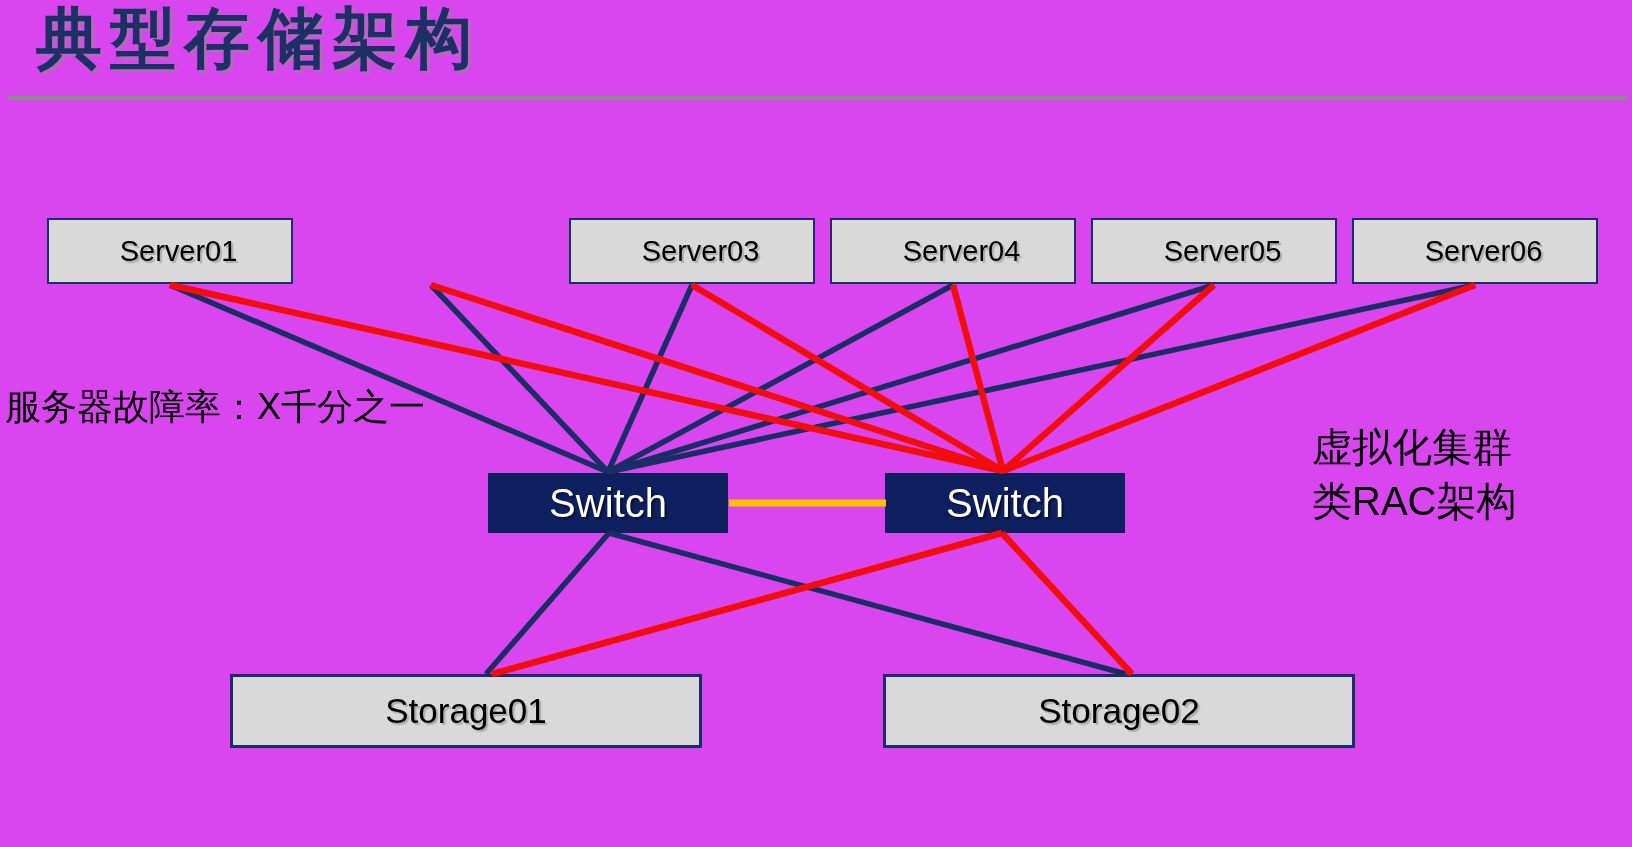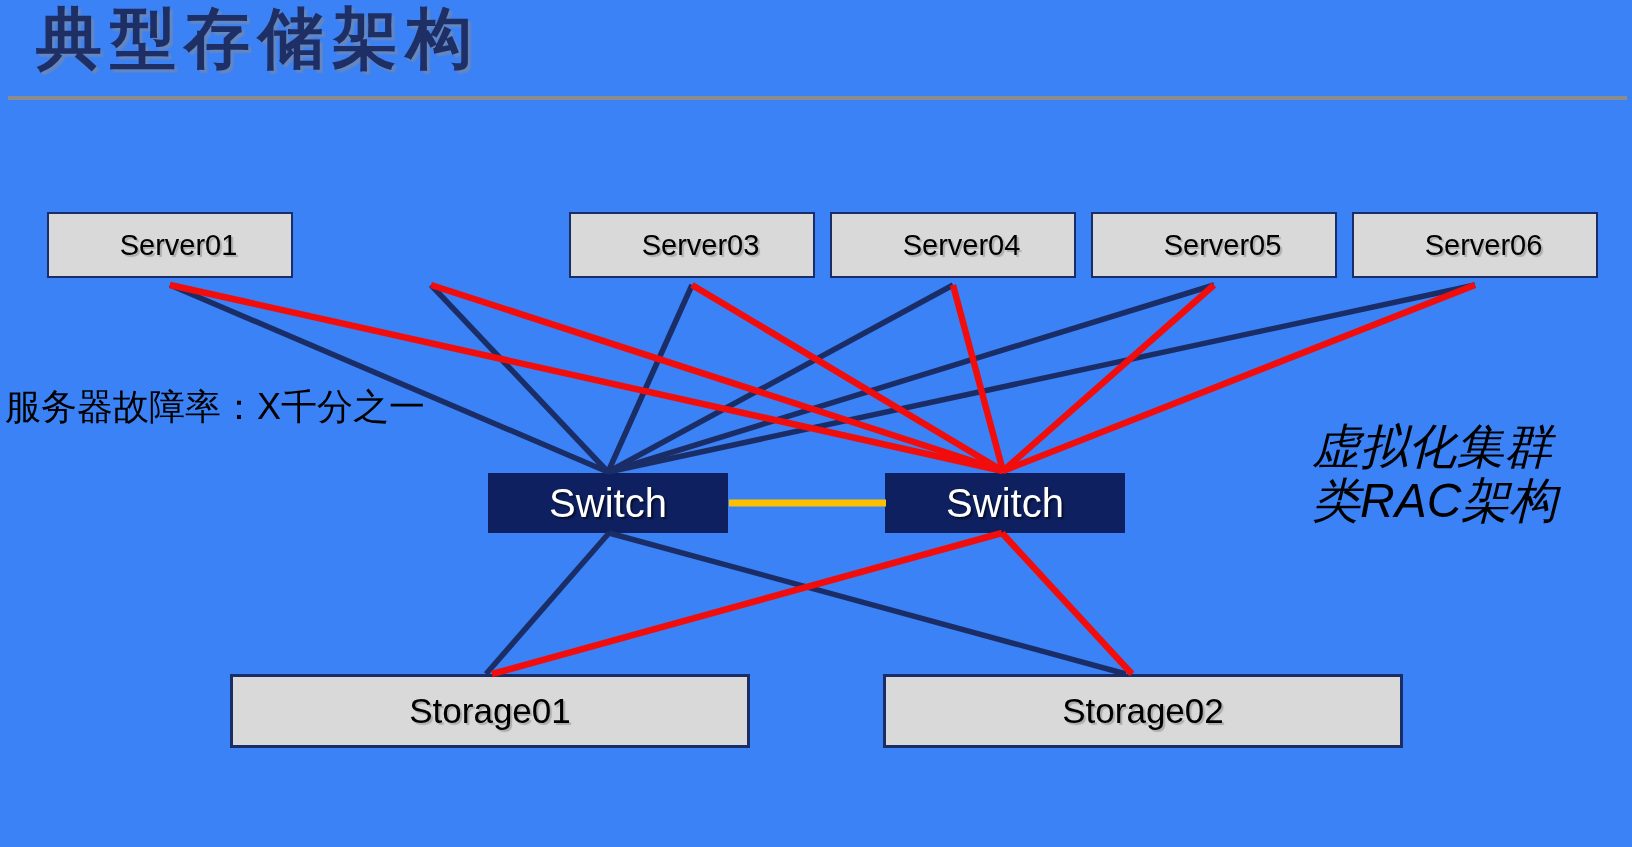--- a/index.html
+++ b/index.html
@@ -5,21 +5,21 @@
   html, body {
     margin: 0;
     padding: 0;
     background: #ffffff;
     font-family: "Liberation Sans", "DejaVu Sans", sans-serif;
   }
   .slide {
     position: relative;
     width: 1632px;
     height: 847px;
-    background: #3b82f6;
+    background: #d946ef;
     overflow: hidden;
   }
   .page-title {
     position: absolute;
     left: 36px;
     top: -6px;
     margin: 0;
     font-size: 66px;
     font-weight: 700;
     letter-spacing: 8px;
@@ -41,49 +41,48 @@
     display: flex;
     align-items: center;
     justify-content: center;
     background: var(--box-fill);
     border: 2.5px solid var(--navy);
     color: #000000;
     text-shadow: 2px 2px 1px rgba(120,120,120,0.45);
     white-space: nowrap;
     z-index: 1;
   }
-  .server-box  { width: 246px; height: 66px; top: 212px; font-size: 29px; padding-left: 17px; }
+  .server-box  { width: 246px; height: 66px; top: 218px; font-size: 29px; padding-left: 17px; }
   .switch-box  {
     width: 240px; height: 60px; top: 473px;
     background: var(--switch-fill);
     border: 2px solid var(--switch-fill);
     color: #ffffff;
     font-size: 40px;
     text-shadow: 2px 2px 2px rgba(0,0,0,0.55);
   }
-  .storage-box { width: 520px; height: 74px; top: 674px; font-size: 35px; border-width: 3px; }
+  .storage-box { width: 472px; height: 74px; top: 674px; font-size: 35px; border-width: 3px; }
 
   .side-label {
     position: absolute;
     left: 5px;
     font-size: 36px;
     color: #000000;
     white-space: nowrap;
     z-index: 1;
   }
   .cluster-note {
     position: absolute;
     left: 1312px;
     top: 420px;
-    font-size: 48px;
+    font-size: 40px;
     line-height: 54px;
     color: #000000;
     white-space: nowrap;
     z-index: 1;
-    font-style: italic;
   }
   svg.wires {
     position: absolute;
     left: 0;
     top: 0;
     z-index: 2;
     pointer-events: none;
   }
   .edge-navy   { stroke: var(--navy);   stroke-width: 5.5; }
   .edge-red    { stroke: var(--red);    stroke-width: 6.5; }

